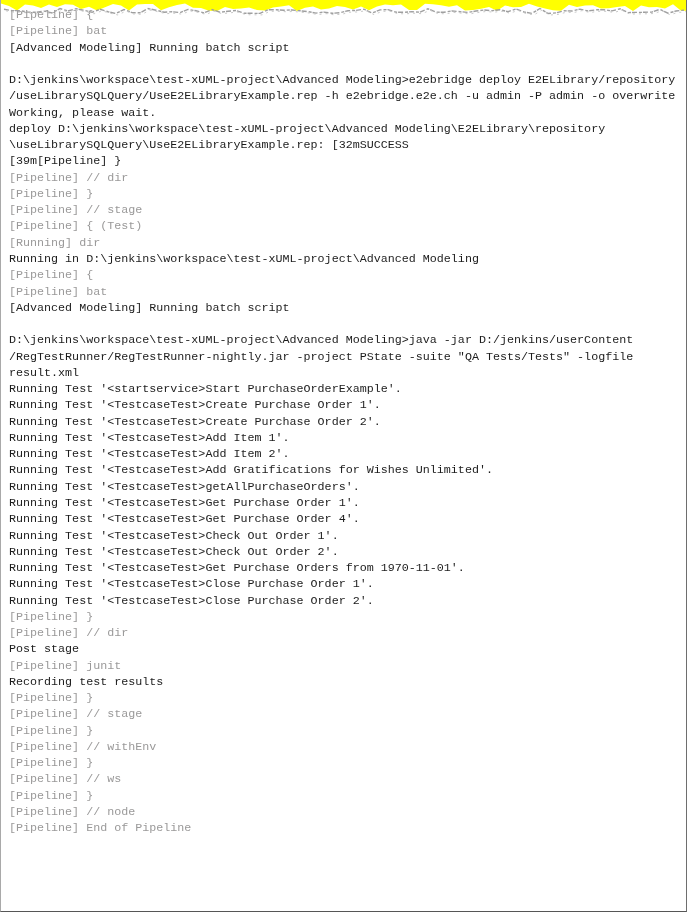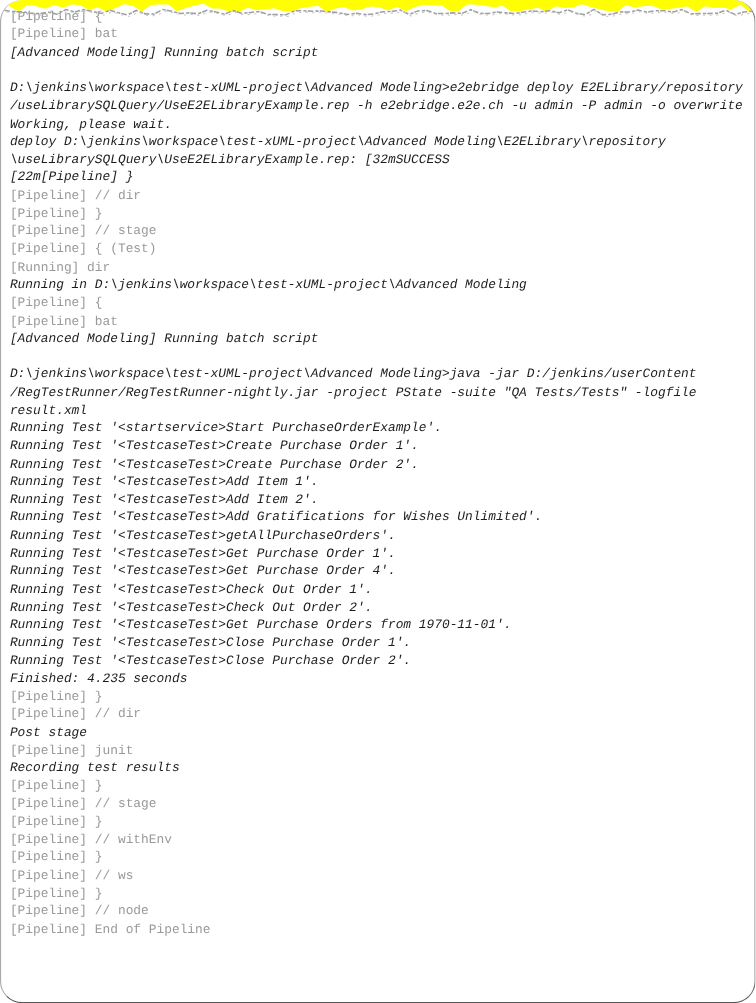--- a/index.html
+++ b/index.html
@@ -11,37 +11,36 @@
     position: relative;
     width: 687px;
     height: 912px;
     box-sizing: border-box;
     background: #ffffff;
     border-left: 1px solid #a9a9a9;
     border-right: 1px solid #6e6e6e;
     border-bottom: 1px solid #565656;
     overflow: hidden;
     font-family: "Liberation Mono", "DejaVu Sans Mono", monospace;
-    border-radius: 20px;
   }
   .log {
     position: absolute;
     top: 7px;
     left: 8px;
     right: 0;
     font-size: 11.7px;
     line-height: 16.27px;
   }
   .line {
     height: 16.27px;
     white-space: pre;
     overflow: hidden;
   }
   .line.p { color: #9a9999; }
-  .line.o { color: #1c1c1c; font-style: italic; }
+  .line.o { color: #1c1c1c; }
   .torn-edge {
     position: absolute;
     top: 0;
     left: 0;
     width: 687px;
     height: 20px;
     z-index: 5;
     pointer-events: none;
   }
 </style>
@@ -52,21 +51,21 @@
   <div class="log" id="log">
       <div class="line p">[Pipeline] {</div>
       <div class="line p">[Pipeline] bat</div>
       <div class="line o">[Advanced Modeling] Running batch script</div>
       <div class="line o">&nbsp;</div>
       <div class="line o">D:\jenkins\workspace\test-xUML-project\Advanced Modeling&gt;e2ebridge deploy E2ELibrary/repository</div>
       <div class="line o">/useLibrarySQLQuery/UseE2ELibraryExample.rep -h e2ebridge.e2e.ch -u admin -P admin -o overwrite</div>
       <div class="line o">Working, please wait.</div>
       <div class="line o">deploy D:\jenkins\workspace\test-xUML-project\Advanced Modeling\E2ELibrary\repository</div>
       <div class="line o">\useLibrarySQLQuery\UseE2ELibraryExample.rep: [32mSUCCESS</div>
-      <div class="line o">[22m[Pipeline] }</div>
+      <div class="line o">[39m[Pipeline] }</div>
       <div class="line p">[Pipeline] // dir</div>
       <div class="line p">[Pipeline] }</div>
       <div class="line p">[Pipeline] // stage</div>
       <div class="line p">[Pipeline] { (Test)</div>
       <div class="line p">[Running] dir</div>
       <div class="line o">Running in D:\jenkins\workspace\test-xUML-project\Advanced Modeling</div>
       <div class="line p">[Pipeline] {</div>
       <div class="line p">[Pipeline] bat</div>
       <div class="line o">[Advanced Modeling] Running batch script</div>
       <div class="line o">&nbsp;</div>
@@ -80,21 +79,20 @@
       <div class="line o">Running Test '&lt;TestcaseTest&gt;Add Item 2'.</div>
       <div class="line o">Running Test '&lt;TestcaseTest&gt;Add Gratifications for Wishes Unlimited'.</div>
       <div class="line o">Running Test '&lt;TestcaseTest&gt;getAllPurchaseOrders'.</div>
       <div class="line o">Running Test '&lt;TestcaseTest&gt;Get Purchase Order 1'.</div>
       <div class="line o">Running Test '&lt;TestcaseTest&gt;Get Purchase Order 4'.</div>
       <div class="line o">Running Test '&lt;TestcaseTest&gt;Check Out Order 1'.</div>
       <div class="line o">Running Test '&lt;TestcaseTest&gt;Check Out Order 2'.</div>
       <div class="line o">Running Test '&lt;TestcaseTest&gt;Get Purchase Orders from 1970-11-01'.</div>
       <div class="line o">Running Test '&lt;TestcaseTest&gt;Close Purchase Order 1'.</div>
       <div class="line o">Running Test '&lt;TestcaseTest&gt;Close Purchase Order 2'.</div>
-      <div class="line o">Finished: 4.235 seconds</div>
       <div class="line p">[Pipeline] }</div>
       <div class="line p">[Pipeline] // dir</div>
       <div class="line o">Post stage</div>
       <div class="line p">[Pipeline] junit</div>
       <div class="line o">Recording test results</div>
       <div class="line p">[Pipeline] }</div>
       <div class="line p">[Pipeline] // stage</div>
       <div class="line p">[Pipeline] }</div>
       <div class="line p">[Pipeline] // withEnv</div>
       <div class="line p">[Pipeline] }</div>

